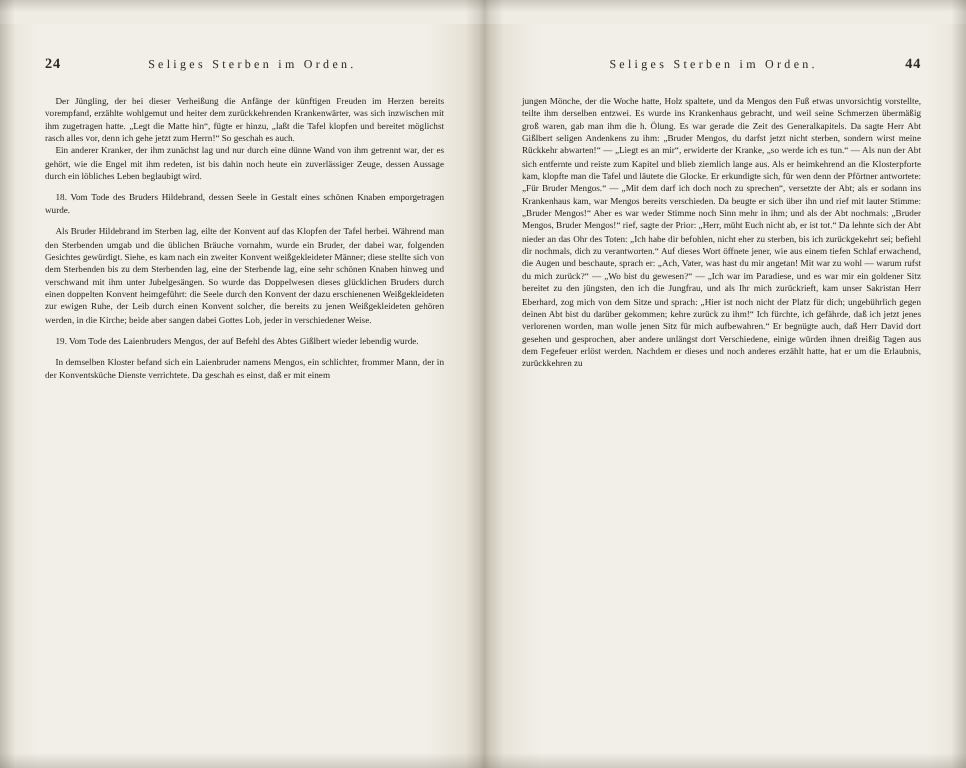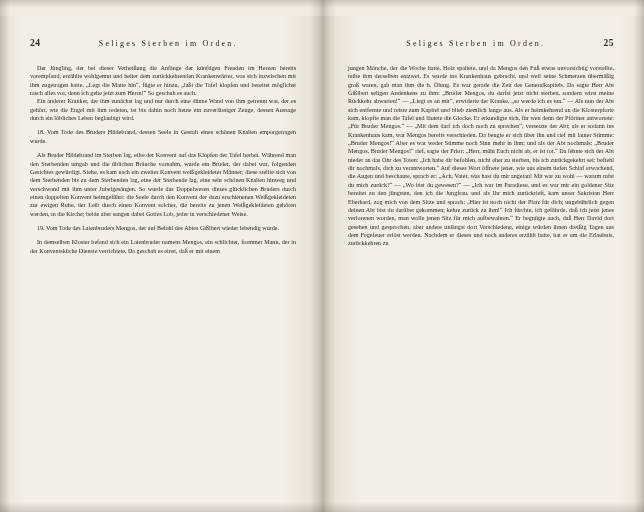--- a/index.html
+++ b/index.html
@@ -140,21 +140,21 @@
       <div class="gap"></div>
       <p class="section-title"><span>19.</span> <span>Vom Tode des Laienbruders Mengos, der auf Befehl des Abtes Gißlbert wieder lebendig wurde.</span></p>
       <div class="gap"></div>
       <p>In demselben Kloster befand sich ein Laienbruder namens Mengos, ein schlichter, frommer Mann, der in der Konventsküche Dienste verrichtete. Da geschah es einst, daß er mit einem</p>
     </div>
   </div>
 
   <div class="page page-right">
     <div class="head">
       <span class="running-title">Seliges Sterben im Orden.</span>
-      <span class="folio">25</span>
+      <span class="folio">44</span>
     </div>
     <div class="col">
       <p class="noindent">jungen Mönche, der die Woche hatte, Holz spaltete, und da Mengos den Fuß etwas unvorsichtig vorstellte, teilte ihm derselben entzwei. Es wurde ins Krankenhaus gebracht, und weil seine Schmerzen übermäßig groß waren, gab man ihm die h. Ölung. Es war gerade die Zeit des Generalkapitels. Da sagte Herr Abt Gißlbert seligen Andenkens zu ihm: „Bruder Mengos, du darfst jetzt nicht sterben, sondern wirst meine Rückkehr abwarten!“ — „Liegt es an mir“, erwiderte der Kranke, „so werde ich es tun.“ — Als nun der Abt sich entfernte und reiste zum Kapitel und blieb ziemlich lange aus. Als er heimkehrend an die Klosterpforte kam, klopfte man die Tafel und läutete die Glocke. Er erkundigte sich, für wen denn der Pförtner antwortete: „Für Bruder Mengos.“ — „Mit dem darf ich doch noch zu sprechen“, versetzte der Abt; als er sodann ins Krankenhaus kam, war Mengos bereits verschieden. Da beugte er sich über ihn und rief mit lauter Stimme: „Bruder Mengos!“ Aber es war weder Stimme noch Sinn mehr in ihm; und als der Abt nochmals: „Bruder Mengos, Bruder Mengos!“ rief, sagte der Prior: „Herr, müht Euch nicht ab, er ist tot.“ Da lehnte sich der Abt nieder an das Ohr des Toten: „Ich habe dir befohlen, nicht eher zu sterben, bis ich zurückgekehrt sei; befiehl dir nochmals, dich zu verantworten.“ Auf dieses Wort öffnete jener, wie aus einem tiefen Schlaf erwachend, die Augen und beschaute, sprach er: „Ach, Vater, was hast du mir angetan! Mit war zu wohl — warum rufst du mich zurück?“ — „Wo bist du gewesen?“ — „Ich war im Paradiese, und es war mir ein goldener Sitz bereitet zu den jüngsten, den ich die Jungfrau, und als Ihr mich zurückrieft, kam unser Sakristan Herr Eberhard, zog mich von dem Sitze und sprach: „Hier ist noch nicht der Platz für dich; ungebührlich gegen deinen Abt bist du darüber gekommen; kehre zurück zu ihm!“ Ich fürchte, ich gefährde, daß ich jetzt jenes verlorenen worden, man wolle jenen Sitz für mich aufbewahren.“ Er begnügte auch, daß Herr David dort gesehen und gesprochen, aber andere unlängst dort Verschiedene, einige würden ihnen dreißig Tagen aus dem Fegefeuer erlöst werden. Nachdem er dieses und noch anderes erzählt hatte, hat er um die Erlaubnis, zurückkehren zu</p>
     </div>
   </div>
 
   <div class="gutter"></div>
   <div class="edge-shadow-left"></div>
   <div class="edge-shadow-right"></div>
   <div class="edge-shadow-top"></div>

